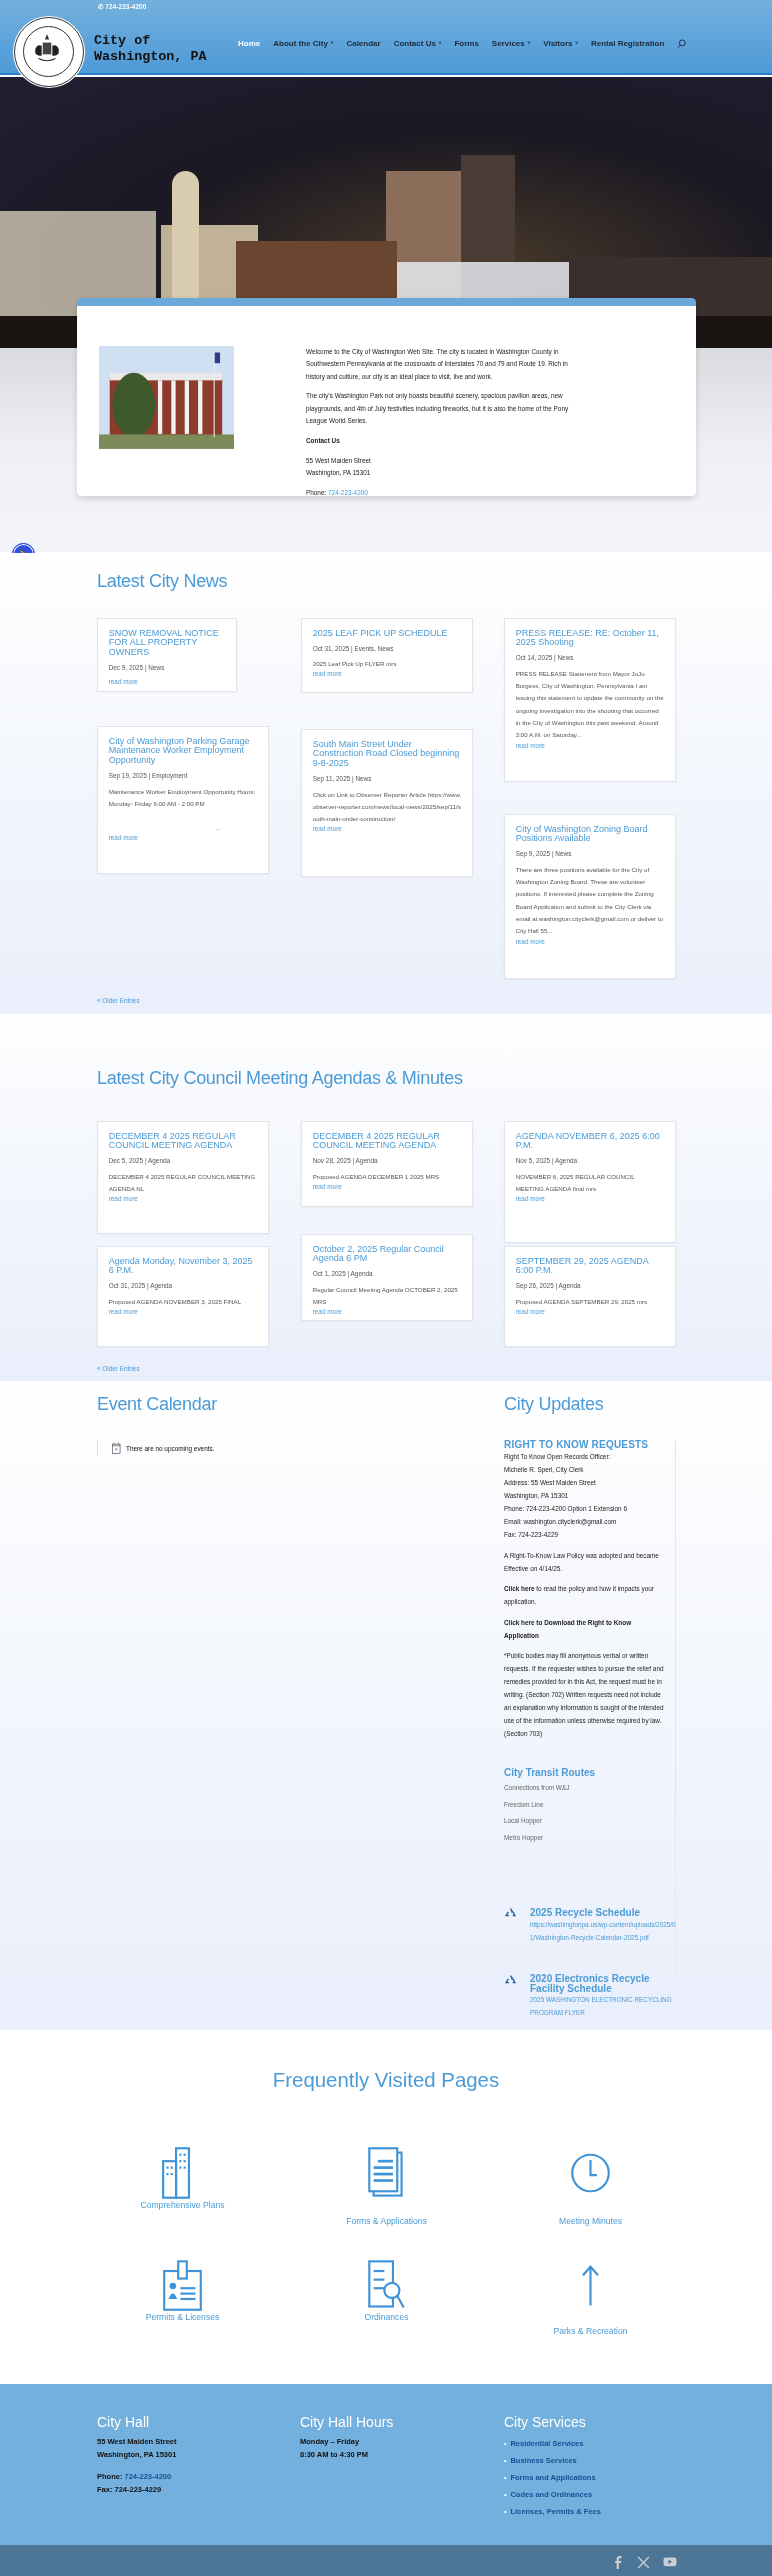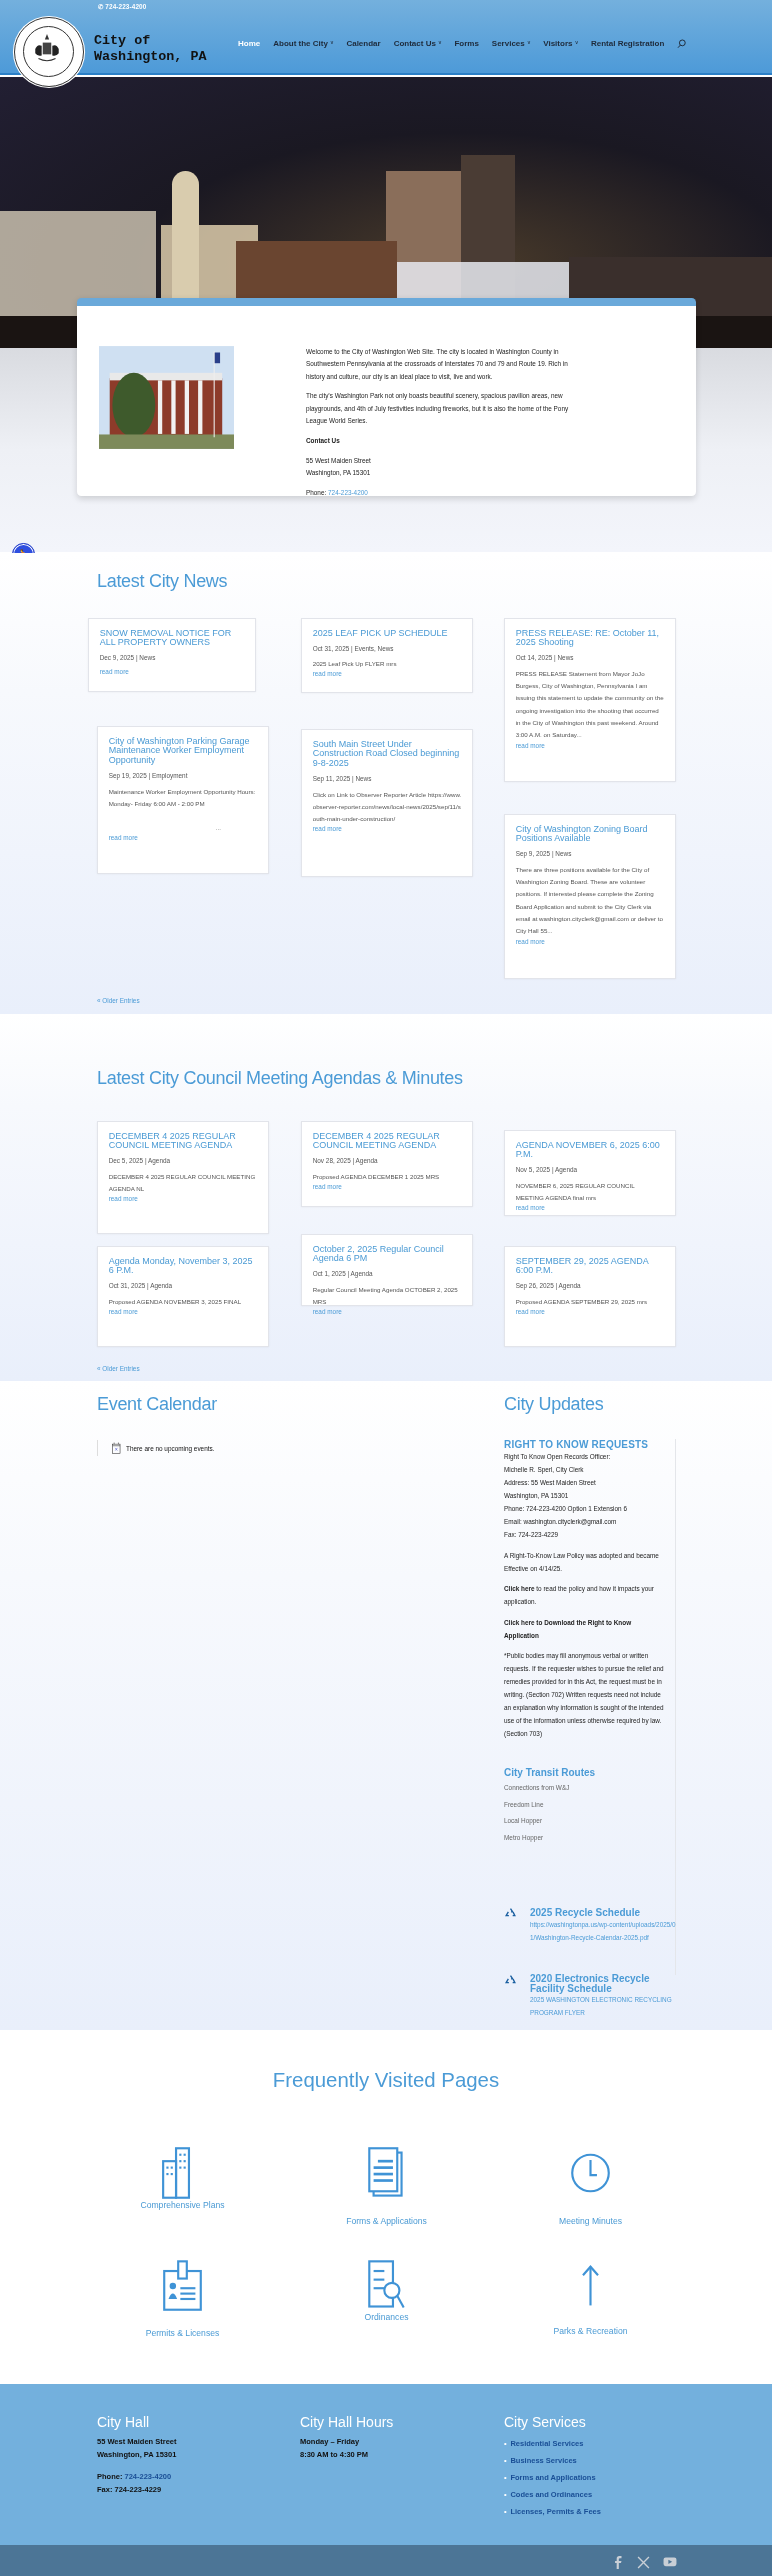--- a/index.html
+++ b/index.html
@@ -146,21 +146,21 @@
   </div>
 </div>
 
 <div id="a11y">
     <span>⛹</span>
   </div>
 
 <div class="sec" style="top:553px;height:461px;background:linear-gradient(#fff,#f7f9fd 30%,#e9effb)">
   <div class="sectitle" style="top:18px">Latest City News</div>
 
-  <div class="card" style="left:88px;top:65px;width:168px;height:74px">
+  <div class="card" style="left:97px;top:65px;width:140px;height:74px">
     <div class="ct">SNOW REMOVAL NOTICE FOR ALL PROPERTY OWNERS</div>
     <div class="meta">Dec 9, 2025 | News</div>
     <a class="rm">read more</a>
   </div>
   <div class="card" style="left:301px;top:65px;width:172px;height:75px">
     <div class="ct">2025 LEAF PICK UP SCHEDULE</div>
     <div class="meta">Oct 31, 2025 | Events, News</div>
     <div class="ex">2025 Leaf Pick Up FLYER mrs</div>
     <a class="rm">read more</a>
   </div>
@@ -199,33 +199,33 @@
     <div class="meta">Dec 5, 2025 | Agenda</div>
     <div class="ex">DECEMBER 4 2025 REGULAR COUNCIL MEETING AGENDA NL</div>
     <a class="rm">read more</a>
   </div>
   <div class="card" style="left:301px;top:107px;width:172px;height:86px">
     <div class="ct">DECEMBER 4 2025 REGULAR COUNCIL MEETING AGENDA</div>
     <div class="meta">Nov 28, 2025 | Agenda</div>
     <div class="ex">Proposed AGENDA DECEMBER 1 2025 MRS</div>
     <a class="rm">read more</a>
   </div>
-  <div class="card" style="left:504px;top:116px;width:172px;height:86px">
+  <div class="card" style="left:504px;top:107px;width:172px;height:122px">
     <div class="ct">AGENDA NOVEMBER 6, 2025 6:00 P.M.</div>
     <div class="meta">Nov 5, 2025 | Agenda</div>
     <div class="ex">NOVEMBER 6, 2025 REGULAR COUNCIL MEETING AGENDA final mrs</div>
     <a class="rm">read more</a>
   </div>
   <div class="card" style="left:97px;top:232px;width:172px;height:101px">
     <div class="ct">Agenda Monday, November 3, 2025 6 P.M.</div>
     <div class="meta">Oct 31, 2025 | Agenda</div>
     <div class="ex">Proposed AGENDA NOVEMBER 3, 2025 FINAL</div>
     <a class="rm">read more</a>
   </div>
-  <div class="card" style="left:301px;top:220px;width:172px;height:72px">
+  <div class="card" style="left:301px;top:220px;width:172px;height:87px">
     <div class="ct">October 2, 2025 Regular Council Agenda 6 PM</div>
     <div class="meta">Oct 1, 2025 | Agenda</div>
     <div class="ex">Regular Council Meeting Agenda OCTOBER 2, 2025 MRS</div>
     <a class="rm">read more</a>
   </div>
   <div class="card" style="left:504px;top:232px;width:172px;height:101px">
     <div class="ct">SEPTEMBER 29, 2025 AGENDA 6:00 P.M.</div>
     <div class="meta">Sep 26, 2025 | Agenda</div>
     <div class="ex">Proposed AGENDA SEPTEMBER 29, 2025 mrs</div>
     <a class="rm">read more</a>
@@ -338,21 +338,21 @@
         <rect x="3" y="12" width="34" height="36" fill="none" stroke="#3f93d6" stroke-width="2"></rect>
         <rect x="16" y="3" width="8" height="16" fill="#fff" stroke="#3f93d6" stroke-width="2"></rect>
         <circle cx="11" cy="26" r="3" fill="#3f93d6"></circle>
         <path d="M7 38 q4-10 8 0z" fill="#3f93d6"></path>
         <g stroke="#3f93d6" stroke-width="2">
           <line x1="18" y1="28" x2="32" y2="28"></line>
           <line x1="18" y1="33" x2="32" y2="33"></line>
           <line x1="18" y1="38" x2="32" y2="38"></line>
         </g>
       </svg>
-    <div style="margin-top:16px">Permits &amp; Licenses</div>
+    <div style="">Permits &amp; Licenses</div>
   </div>
   <div class="vp" style="left:306px;top:228px">
     <svg width="43" height="54" viewBox="0 0 40 50">
         <rect x="4" y="3" width="22" height="42" fill="none" stroke="#3f93d6" stroke-width="2"></rect>
         <g stroke="#3f93d6" stroke-width="2">
           <line x1="8" y1="12" x2="18" y2="12"></line>
           <line x1="8" y1="20" x2="18" y2="20"></line>
           <line x1="8" y1="28" x2="18" y2="28"></line>
         </g>
         <circle cx="25" cy="30" r="7" fill="#fff" stroke="#3f93d6" stroke-width="2"></circle>

